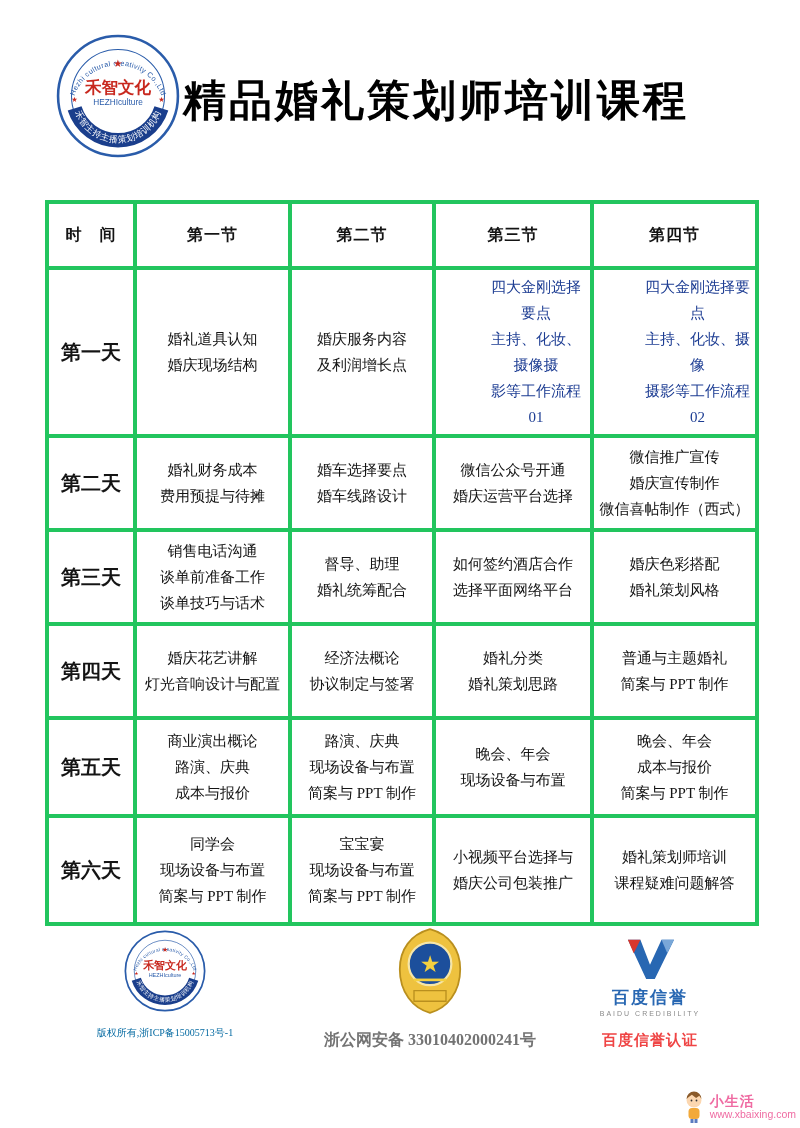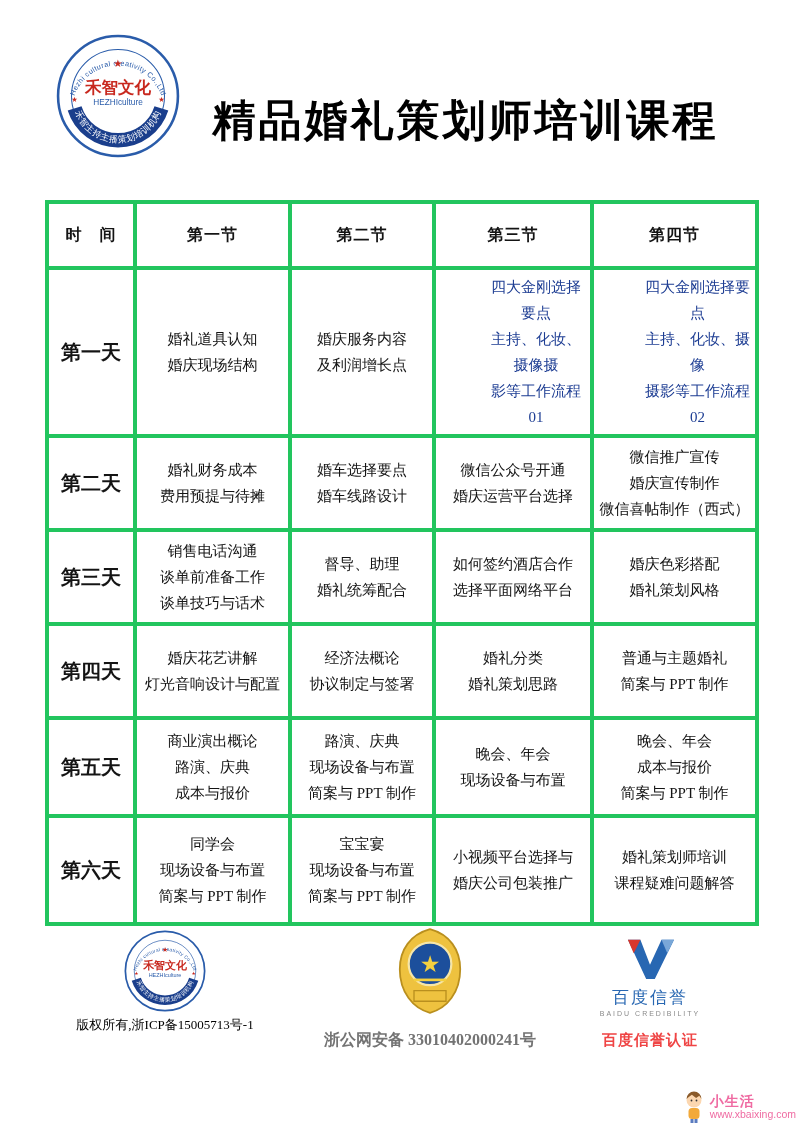--- a/index.html
+++ b/index.html
@@ -7,21 +7,21 @@
   body {
     width:800px; height:1128px; position:relative; overflow:hidden;
     font-family:"Liberation Sans","DejaVu Sans",sans-serif; color:#111;
   }
   .page { position:absolute; inset:0; background:#fff; }
 
   
   .logo-top { position:absolute; left:56px; top:34px; width:124px; height:124px; }
   .logo-svg { width:100%; height:100%; display:block; }
   .title {
-    position:absolute; left:183px; top:92px; width:565px; text-align:center;
+    position:absolute; left:183px; top:72px; width:565px; 
     font-family:"Liberation Serif","DejaVu Serif",serif;
     font-size:43px; font-weight:bold; letter-spacing:3px; color:#000; white-space:nowrap;
   }
 
   
   .course-table {
     position:absolute; left:45px; top:200px; width:710px;
     border-collapse:collapse; table-layout:fixed;
   }
   .course-table th, .course-table td {
@@ -35,30 +35,30 @@
   .course-cell { font-size:15px; line-height:26px; white-space:pre-line; }
   .course-cell.highlight { color:var(--highlight-text,#1d3d93);padding-left:48px; }
 
   
   .footer-col { position:absolute; display:flex; flex-direction:column; align-items:center; }
   .footer-copyright { left:58px;  top:930px; width:214px; }
   .footer-police    { left:318px; top:926px; width:224px; }
   .footer-baidu     { left:578px; top:934px; width:144px; }
   .logo-footer { width:82px; height:82px; }
   .copyright-text {
-    margin-top:4px; font-size:13px; color:#000000;
+    margin-top:14px; font-size:10px; color:#0369a1;
     font-family:"Liberation Serif","DejaVu Serif",serif; white-space:nowrap;
   }
   .police-badge { width:80px; height:90px; }
   .police-text {
     margin-top:14px; font-size:16px; font-weight:bold; color:#737373; white-space:nowrap;
     font-family:"Liberation Serif","DejaVu Serif",serif;
   }
   .baidu-icon { width:62px; height:48px; }
-  .baidu-title { margin-top:4px; font-size:17px; font-weight:normal; color:var(--baidu-blue,#2867b2); letter-spacing:2px; }
+  .baidu-title { margin-top:4px; font-size:17px; font-weight:bold; color:var(--baidu-blue,#2867b2); letter-spacing:2px; }
   .baidu-en { margin-top:1px; font-size:7px; color:#8a8a8a; letter-spacing:2px; }
   .baidu-cert {
     margin-top:14px; font-size:15px; font-weight:bold; color:#ef4444; letter-spacing:1px;
     font-family:"Liberation Serif","DejaVu Serif",serif;
   }
 
   
   .watermark {
     position:absolute; right:4px; bottom:4px; display:flex; align-items:center; gap:4px;
   }

